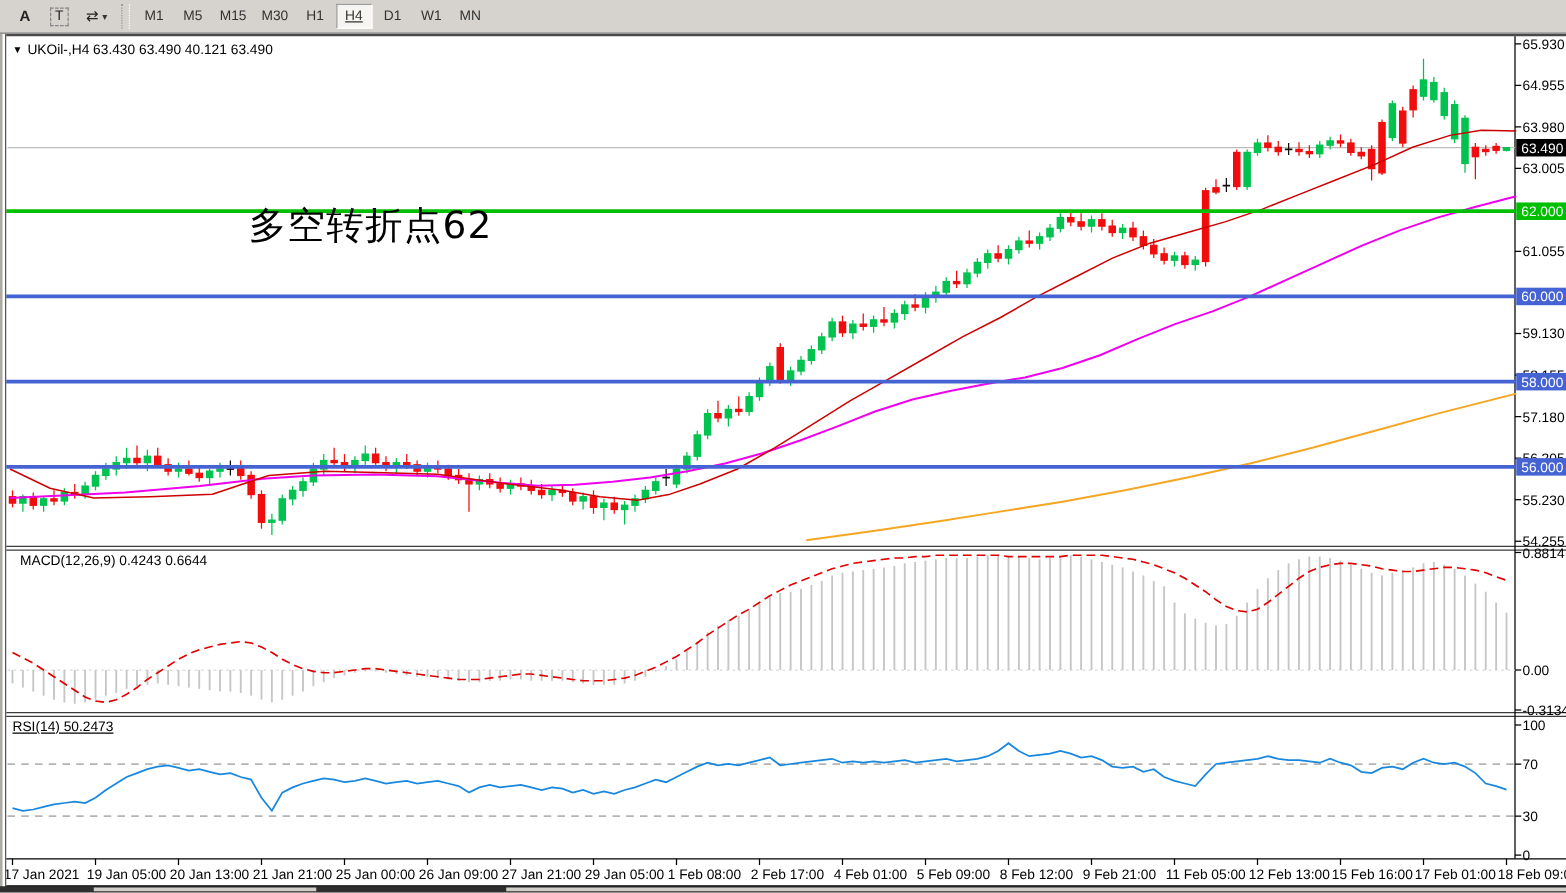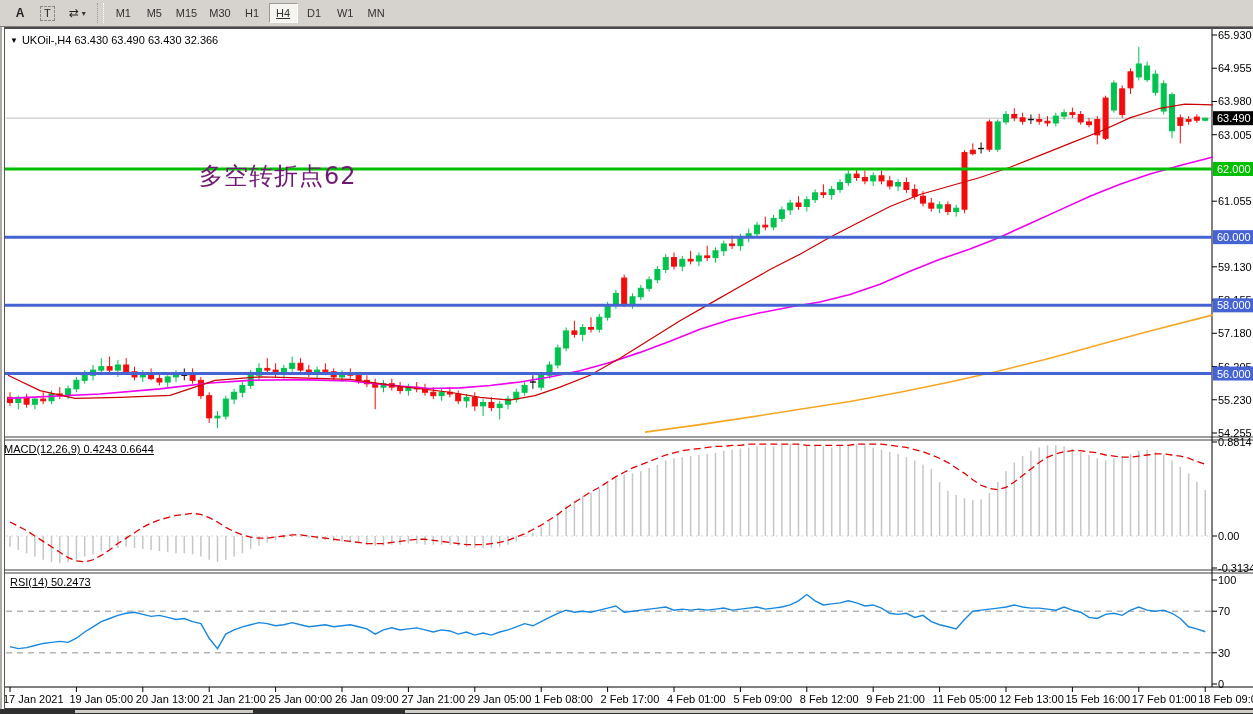--- a/index.html
+++ b/index.html
@@ -14,23 +14,23 @@
   .tb-btn .caret{font-size:8px;margin-left:3px;color:#333;}
   .tb-sep{width:5px;height:20px;margin:0 4px;border-left:1px dotted #999;border-right:1px dotted #fff;}
   .tf-btn{height:20px;min-width:29px;margin:17px 1px;padding:0 4px;border:1px solid transparent;background:transparent;
           font-family:"Liberation Sans", sans-serif;font-size:11px;color:#333;}
   .tf-btn.active{background:#f7f5f1;border:1px solid #9a9a9a;border-right-color:#fff;border-bottom-color:#fff;text-decoration:underline;}
   #chart-surface{position:absolute;left:0;top:27px;width:1253px;height:687px;background:#fff;}
   #chart-svg{position:absolute;left:0;top:0;}
   .overlay-label{position:absolute;font-size:11px;color:#000;white-space:nowrap;z-index:4;}
   #chart-title{left:10px;top:7px;}
   #chart-title .tri{font-size:8px;margin-right:4px;position:relative;top:-1px;}
-  #macd-label{left:4px;top:416px;text-decoration:underline;}
+  #macd-label{left:16px;top:416px;}
   #rsi-label{left:10px;top:549px;text-decoration:underline;}
-  #cn-annotation{position:absolute;left:199px;top:160px;font-size:24px;color:#701a75;
+  #cn-annotation{position:absolute;left:199px;top:160px;font-size:30px;color:#000000;
                  font-family:"DejaVu Sans", sans-serif;letter-spacing:1px;z-index:3;}
   #left-frame{position:absolute;left:0;top:27px;width:5px;height:683px;background:#fff;
               border-left:2px solid #aeaba5;box-sizing:border-box;z-index:4;}
   #left-frame .dark{position:absolute;left:2px;top:0;width:1px;height:100%;background:#555;}
   #bottom-strip{position:absolute;left:0;top:709px;width:1253px;height:5px;background:#2f2f2f;z-index:6;}
   .strip-seg{position:absolute;top:1px;height:3px;background:#d0cdc6;}
 </style>
 </head>
 <body>
 
@@ -619,21 +619,21 @@
         <text x="999.0000000000001" y="676" fill="#000">12 Feb 13:00</text>
         <line x1="1072.4" y1="660" x2="1072.4" y2="665" stroke="#000"></line>
         <text x="1065.4" y="676" fill="#000">15 Feb 16:00</text>
         <line x1="1138.8000000000002" y1="660" x2="1138.8000000000002" y2="665" stroke="#000"></line>
         <text x="1131.8000000000002" y="676" fill="#000">17 Feb 01:00</text>
         <line x1="1205.2" y1="660" x2="1205.2" y2="665" stroke="#000"></line>
         <text x="1198.2" y="676" fill="#000">18 Feb 09:00</text>
       </g>
     </svg>
   <div class="overlay-label" id="chart-title">
-    <span class="tri">▼</span><span>UKOil-,H4 63.430 63.490 63.430 32.366</span>
+    <span class="tri">▼</span><span>UKOil-,H4 63.430 63.490 40.121 63.490</span>
   </div>
   <div class="overlay-label" id="macd-label">MACD(12,26,9) 0.4243 0.6644</div>
   <div class="overlay-label" id="rsi-label">RSI(14) 50.2473</div>
 </div>
 
 <div id="cn-annotation">多空转折点62</div>
 <div id="left-frame">
     <div class="dark"></div>
   </div>
 <div id="bottom-strip">

